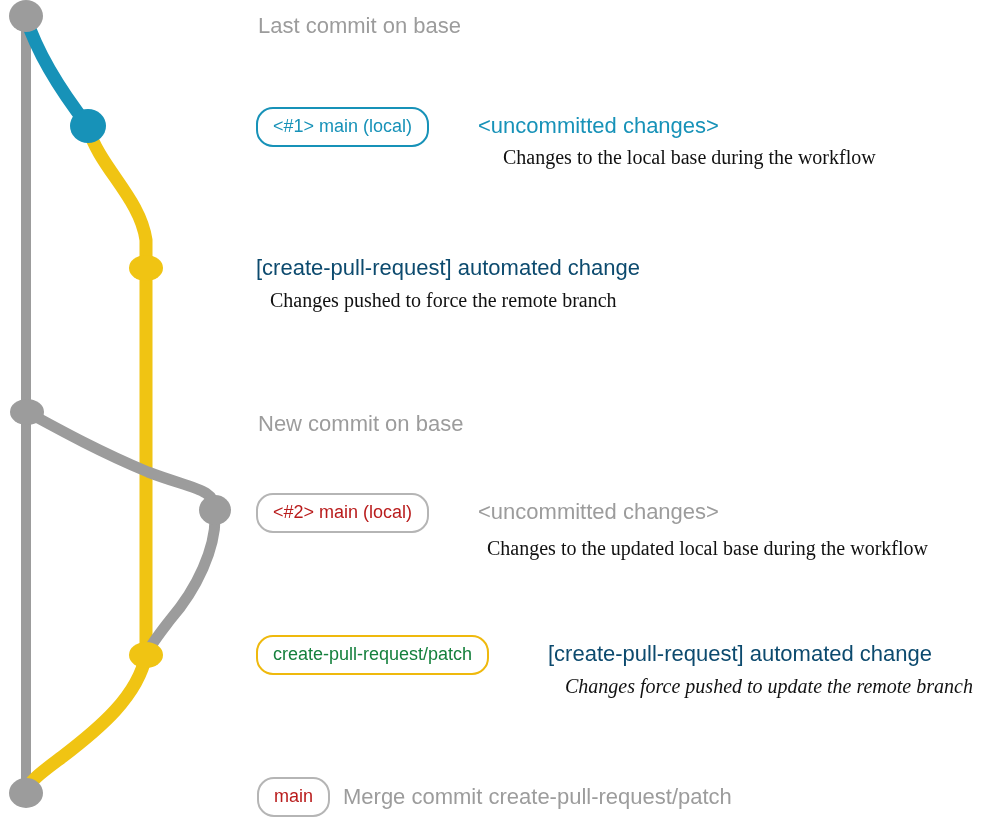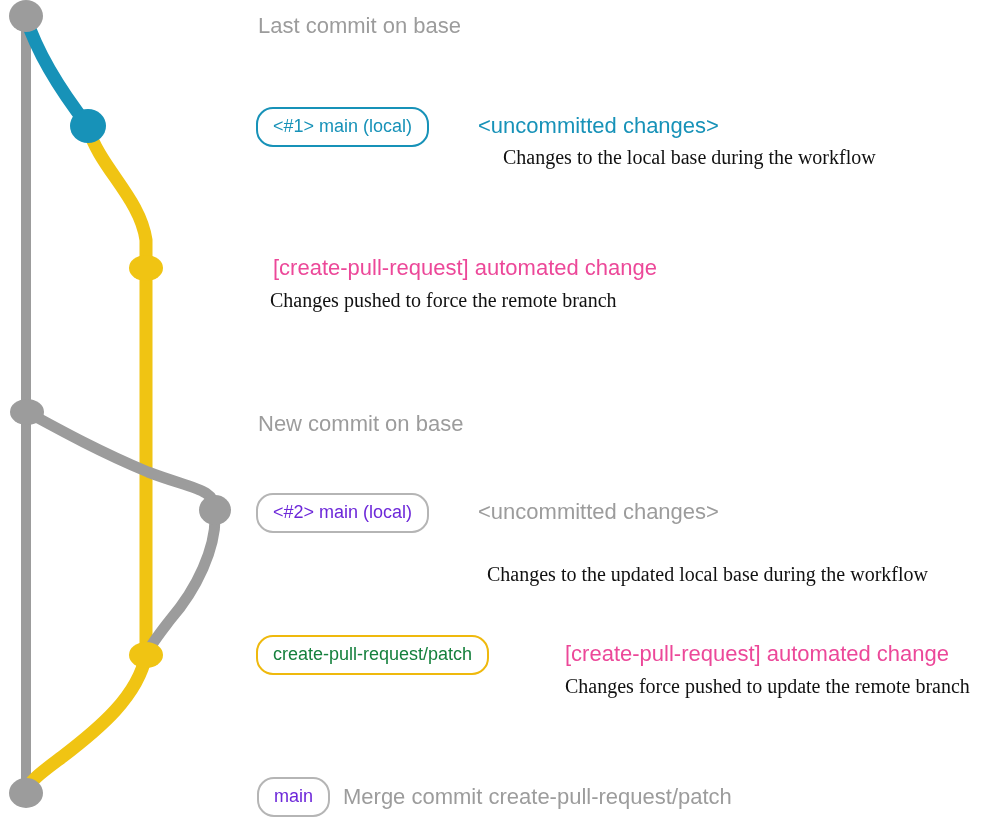--- a/index.html
+++ b/index.html
@@ -13,58 +13,58 @@
   }
   .graph{position:absolute;left:0;top:0;}
   .h{
     position:absolute;
     font-size:22px;
     line-height:28px;
     white-space:nowrap;
   }
   .gray-text{color:#9c9c9c;}
   .teal-text{color:#1792b8;}
-  .yellow-text{color:#ec4899;margin-left:17px;}
+  .yellow-text{color:#0c4a6e;}
   .desc{
     position:absolute;
     font-family:"Liberation Serif",serif;
     font-size:20px;
     line-height:24px;
     color:#111111;
     white-space:nowrap;
   }
   .badge{
     position:absolute;
     box-sizing:border-box;
     border:2px solid;
     border-radius:17px;
     padding:4px 15px 6px 15px;
     font-size:18px;
     line-height:26px;
     white-space:nowrap;
     background:#ffffff;
   }
   .teal-badge{color:#1792b8;border-color:#1792b8;}
-  .gray-badge{color:#6d28d9;border-color:#b5b5b5;}
+  .gray-badge{color:#b91c1c;border-color:#b5b5b5;}
   .yellow-badge{color:#15803d;border-color:#efb90d;}
 
   
   .pos-r1{left:258px;top:12px;}
   .pos-r2-badge{left:256px;top:107px;}
   .pos-r2-note{left:478px;top:112px;}
   .pos-r2-desc{left:487px;top:145px;margin-left:16px;}
   .pos-r3-title{left:256px;top:254px;}
   .pos-r3-desc{left:270px;top:288px;}
   .pos-r4{left:258px;top:398px;margin-top:12px;}
   .pos-r5-badge{left:256px;top:493px;}
   .pos-r5-note{left:478px;top:498px;}
-  .pos-r5-desc{left:487px;top:562px;}
+  .pos-r5-desc{left:487px;top:536px;}
   .pos-r6-badge{left:256px;top:635px;}
   .pos-r6-note{left:548px;top:640px;}
-  .pos-r6-desc{left:565px;top:674px;}
+  .pos-r6-desc{left:565px;top:674px;font-style:italic;}
   .pos-r7-badge{left:257px;top:777px;}
   .pos-r7-note{left:343px;top:783px;}
 </style>
 </head>
 <body>
 
 <div class="canvas">
 
   <svg class="graph" width="245" height="827" viewBox="0 0 245 827" aria-hidden="true">
 

